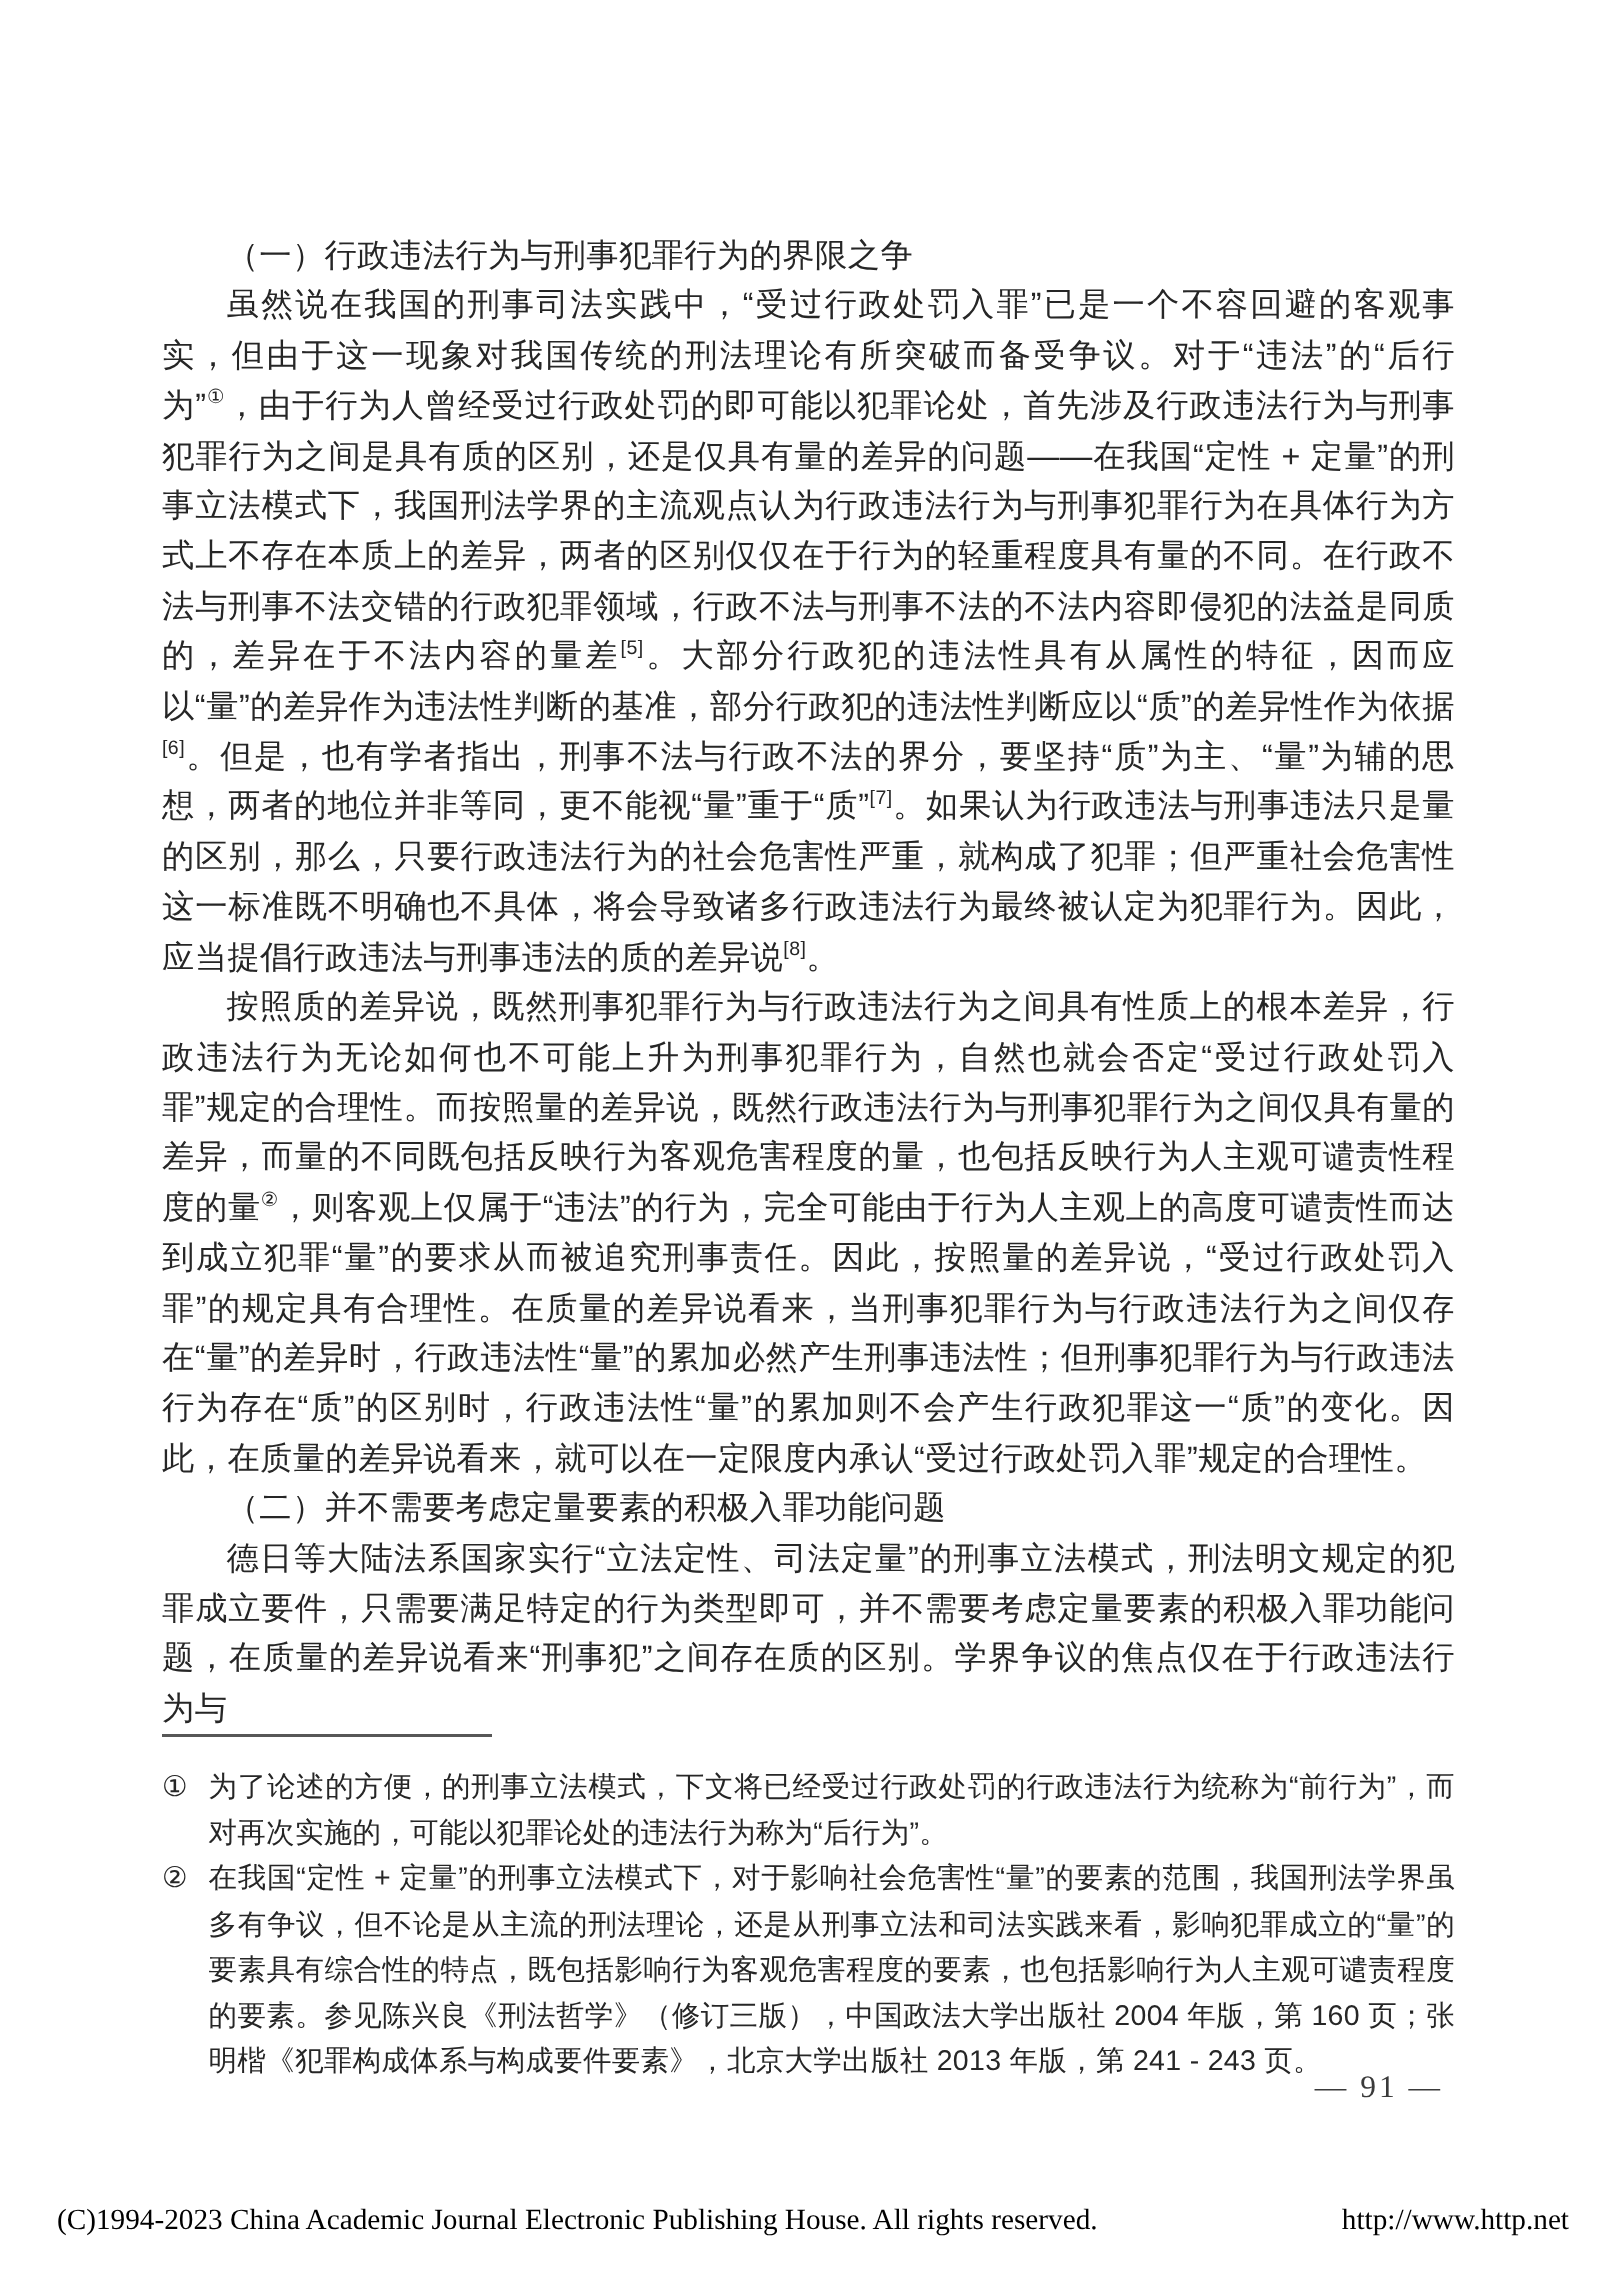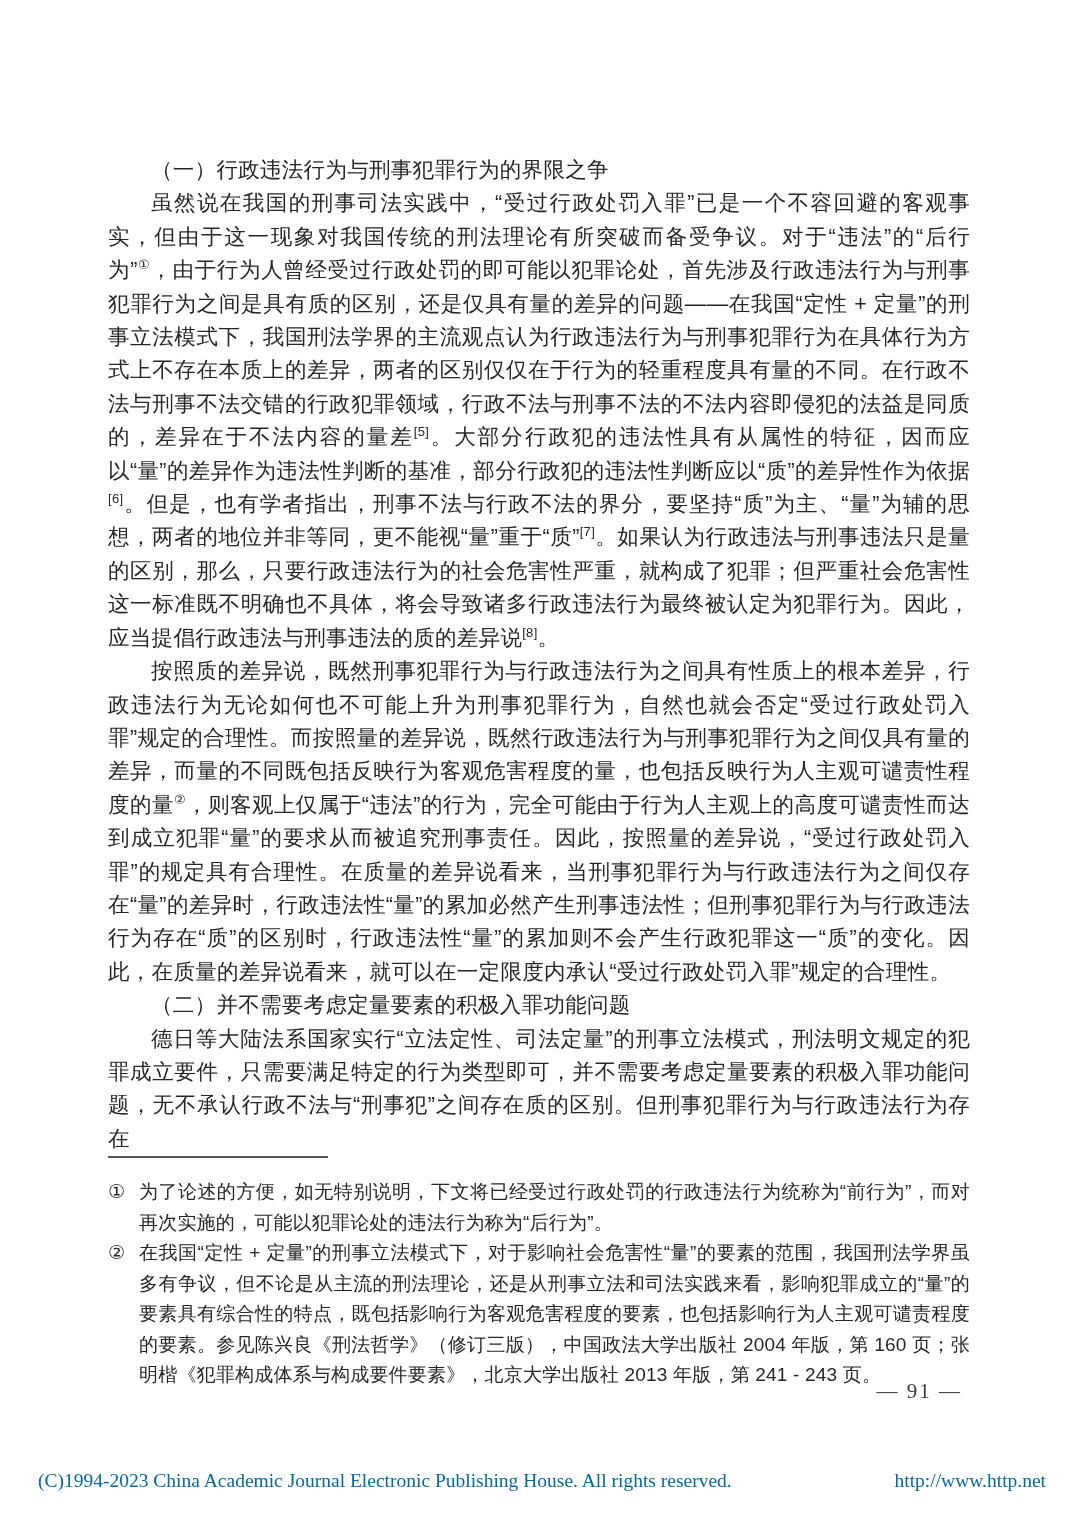--- a/index.html
+++ b/index.html
@@ -72,41 +72,41 @@
   }
   .footer {
     position: absolute;
     left: 38px;
     right: 34px;
     top: 1470px;
     display: flex;
     justify-content: space-between;
     font-family: "Liberation Serif", "DejaVu Serif", serif;
     font-size: 19.5px;
-    color: #0369a1;
+    color: #000000;
   }
 </style>
 </head>
 <body>
 
 <div class="page">
 
   <div class="body-text">
     <h3>（一）行政违法行为与刑事犯罪行为的界限之争</h3>
     <p><span>虽然说在我国的刑事司法实践中，“受过行政处罚入罪”已是一个不容回避的客观事实，但由于这一现象对我国传统的刑法理论有所突破而备受争议。对于“违法”的“后行为”</span><sup>①</sup><span>，由于行为人曾经受过行政处罚的即可能以犯罪论处，首先涉及行政违法行为与刑事犯罪行为之间是具有质的区别，还是仅具有量的差异的问题——在我国“定性 + 定量”的刑事立法模式下，我国刑法学界的主流观点认为行政违法行为与刑事犯罪行为在具体行为方式上不存在本质上的差异，两者的区别仅仅在于行为的轻重程度具有量的不同。在行政不法与刑事不法交错的行政犯罪领域，行政不法与刑事不法的不法内容即侵犯的法益是同质的，差异在于不法内容的量差</span><sup>[5]</sup><span>。大部分行政犯的违法性具有从属性的特征，因而应以“量”的差异作为违法性判断的基准，部分行政犯的违法性判断应以“质”的差异性作为依据</span><sup>[6]</sup><span>。但是，也有学者指出，刑事不法与行政不法的界分，要坚持“质”为主、“量”为辅的思想，两者的地位并非等同，更不能视“量”重于“质”</span><sup>[7]</sup><span>。如果认为行政违法与刑事违法只是量的区别，那么，只要行政违法行为的社会危害性严重，就构成了犯罪；但严重社会危害性这一标准既不明确也不具体，将会导致诸多行政违法行为最终被认定为犯罪行为。因此，应当提倡行政违法与刑事违法的质的差异说</span><sup>[8]</sup><span>。</span></p>
     <p><span>按照质的差异说，既然刑事犯罪行为与行政违法行为之间具有性质上的根本差异，行政违法行为无论如何也不可能上升为刑事犯罪行为，自然也就会否定“受过行政处罚入罪”规定的合理性。而按照量的差异说，既然行政违法行为与刑事犯罪行为之间仅具有量的差异，而量的不同既包括反映行为客观危害程度的量，也包括反映行为人主观可谴责性程度的量</span><sup>②</sup><span>，则客观上仅属于“违法”的行为，完全可能由于行为人主观上的高度可谴责性而达到成立犯罪“量”的要求从而被追究刑事责任。因此，按照量的差异说，“受过行政处罚入罪”的规定具有合理性。在质量的差异说看来，当刑事犯罪行为与行政违法行为之间仅存在“量”的差异时，行政违法性“量”的累加必然产生刑事违法性；但刑事犯罪行为与行政违法行为存在“质”的区别时，行政违法性“量”的累加则不会产生行政犯罪这一“质”的变化。因此，在质量的差异说看来，就可以在一定限度内承认“受过行政处罚入罪”规定的合理性。</span></p>
     <h3>（二）并不需要考虑定量要素的积极入罪功能问题</h3>
-    <p><span>德日等大陆法系国家实行“立法定性、司法定量”的刑事立法模式，刑法明文规定的犯罪成立要件，只需要满足特定的行为类型即可，并不需要考虑定量要素的积极入罪功能问题，无不承认行政不法与“刑事犯”之间存在质的区别。但刑事犯罪行为与行政违法行为存在</span></p>
+    <p><span>德日等大陆法系国家实行“立法定性、司法定量”的刑事立法模式，刑法明文规定的犯罪成立要件，只需要满足特定的行为类型即可，并不需要考虑定量要素的积极入罪功能问题，在质量的差异说看来“刑事犯”之间存在质的区别。学界争议的焦点仅在于行政违法行为与</span></p>
   </div>
 
   <div class="footnotes">
     <div class="fn-sep"></div>
     <div class="fn-item">
       <span class="fn-marker">①</span>
-      <span class="fn-text">为了论述的方便，如无特别说明，下文将已经受过行政处罚的行政违法行为统称为“前行为”，而对再次实施的，可能以犯罪论处的违法行为称为“后行为”。</span>
+      <span class="fn-text">为了论述的方便，的刑事立法模式，下文将已经受过行政处罚的行政违法行为统称为“前行为”，而对再次实施的，可能以犯罪论处的违法行为称为“后行为”。</span>
     </div>
     <div class="fn-item">
       <span class="fn-marker">②</span>
       <span class="fn-text">在我国“定性 + 定量”的刑事立法模式下，对于影响社会危害性“量”的要素的范围，我国刑法学界虽多有争议，但不论是从主流的刑法理论，还是从刑事立法和司法实践来看，影响犯罪成立的“量”的要素具有综合性的特点，既包括影响行为客观危害程度的要素，也包括影响行为人主观可谴责程度的要素。参见陈兴良《刑法哲学》（修订三版），中国政法大学出版社 2004 年版，第 160 页；张明楷《犯罪构成体系与构成要件要素》，北京大学出版社 2013 年版，第 241 - 243 页。</span>
     </div>
   </div>
 
   <div class="page-number">— 91 —</div>
 
   <div class="footer">

